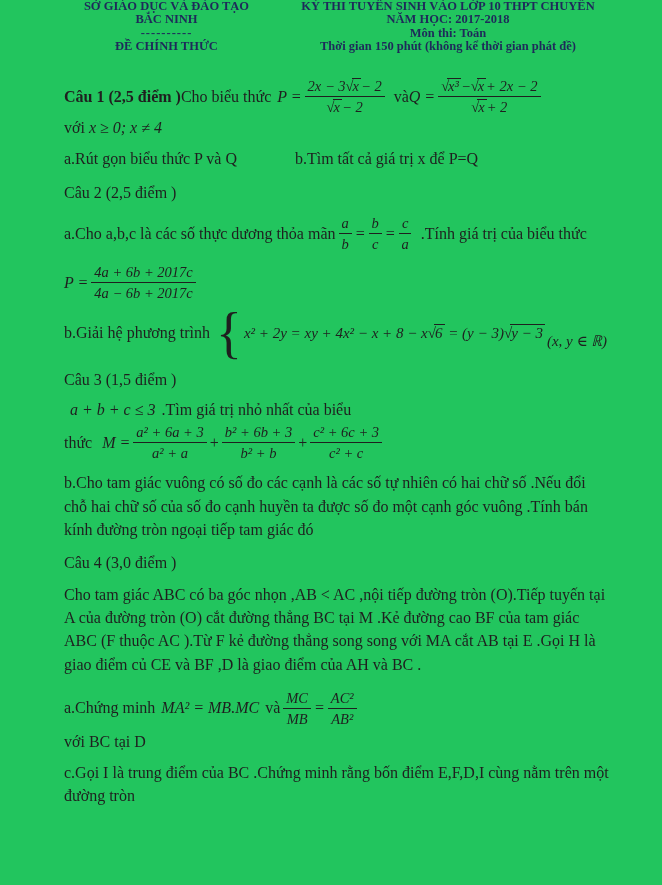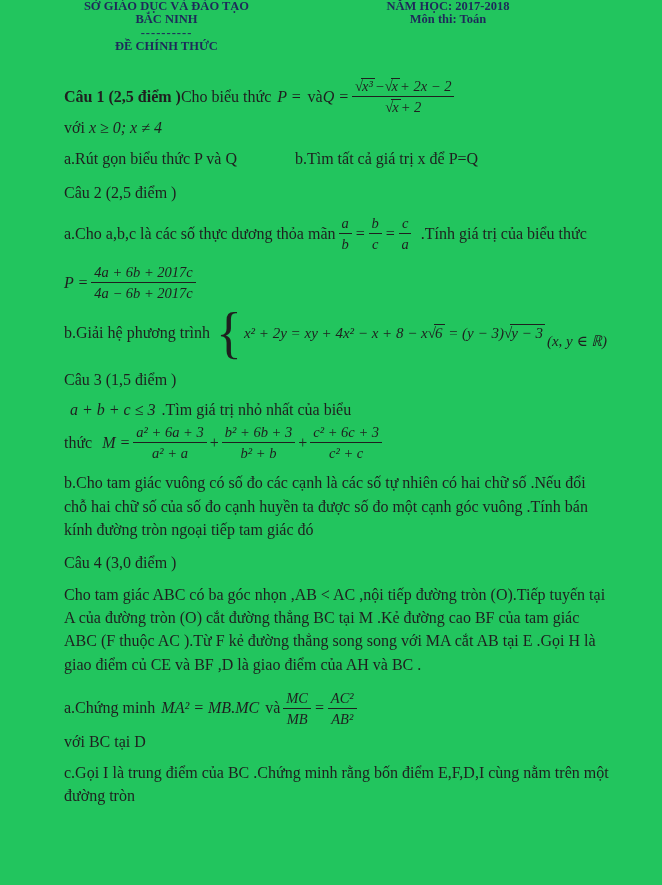--- a/index.html
+++ b/index.html
@@ -55,30 +55,40 @@
 <div class="page">
 
   <div class="header">
     <div class="header-left">
       <div>SỞ GIÁO DỤC VÀ ĐÀO TẠO</div>
       <div>BẮC NINH</div>
       <div class="dashes">----------</div>
       <div>ĐỀ CHÍNH THỨC</div>
     </div>
     <div class="header-right">
+      <div>KỲ THI TUYỂN SINH VÀO LỚP 10 THPT CHUYÊN</div>
       <div>NĂM HỌC: 2017-2018</div>
       <div>Môn thi: Toán</div>
+      <div>Thời gian 150 phút (không kể thời gian phát đề)</div>
     </div>
   </div>
 
   <div class="row" style="margin-top:24px">
     <span class="bold">Câu 1 (2,5 điểm )</span>
     <span>Cho biểu thức</span>
     <span class="gap6"></span>
     <span class="mi">P =</span>
+    <span class="frac">
+      <span class="num">
+        <span>2x − 3</span><span class="rad"><span class="rsign">√</span><span class="rc">x</span></span><span>− 2</span>
+      </span>
+      <span class="den">
+        <span class="rad"><span class="rsign">√</span><span class="rc">x</span></span><span>− 2</span>
+      </span>
+    </span>
     <span class="gap6"></span>
     <span>và</span>
     <span class="mi">Q =</span>
     <span class="frac">
       <span class="num">
         <span class="rad"><span class="rsign">√</span><span class="rc">x³</span></span><span>−</span><span class="rad"><span class="rsign">√</span><span class="rc">x</span></span><span>+ 2x − 2</span>
       </span>
       <span class="den">
         <span class="rad"><span class="rsign">√</span><span class="rc">x</span></span><span>+ 2</span>
       </span>

